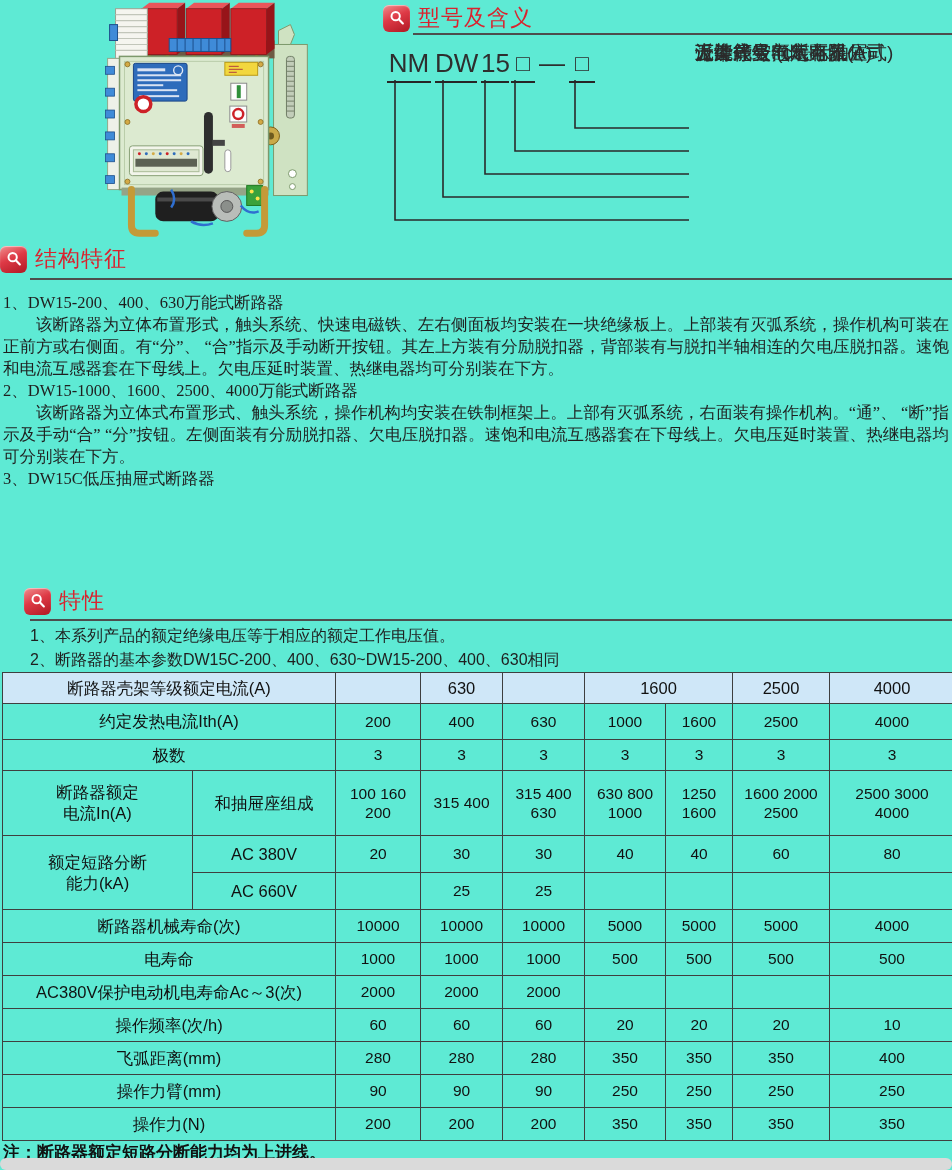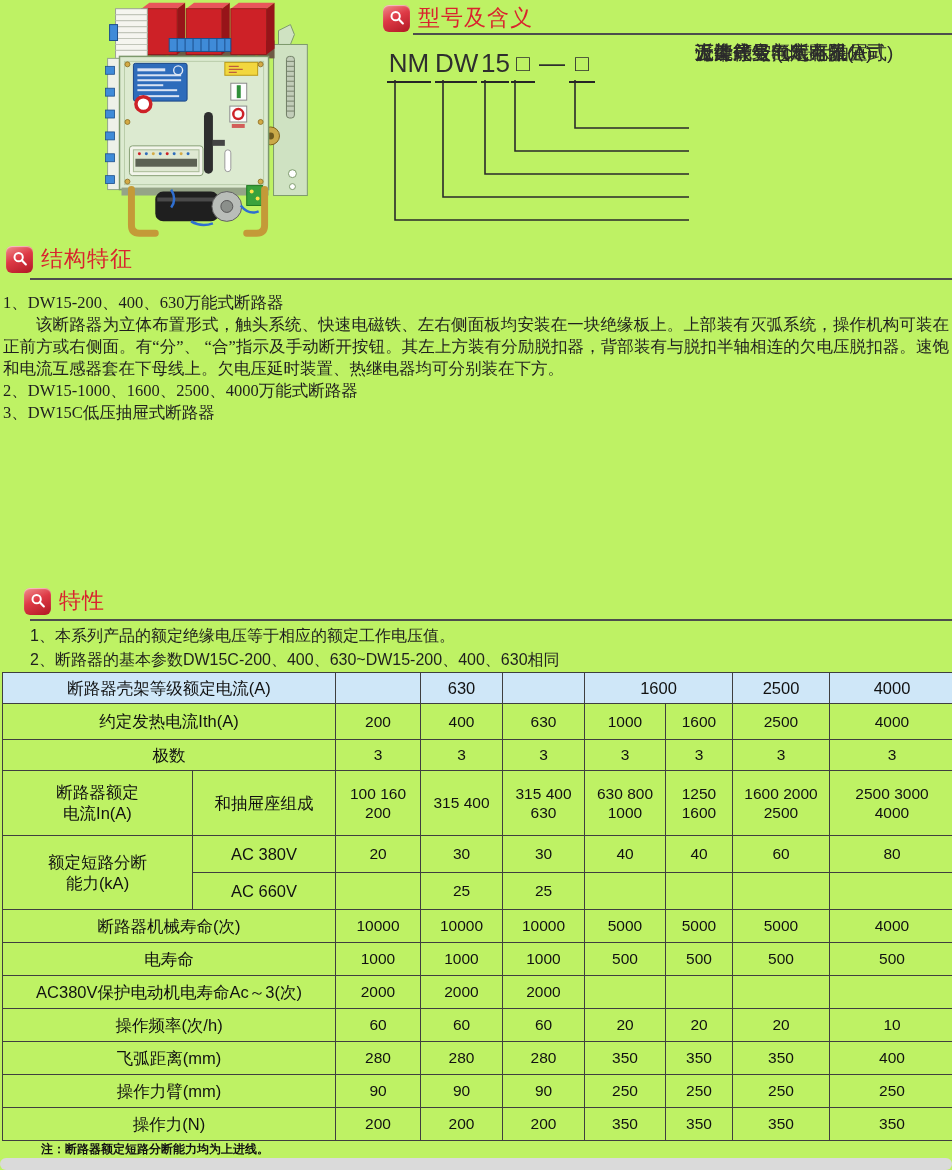--- a/index.html
+++ b/index.html
@@ -1,17 +1,17 @@
 <!DOCTYPE html>
 <html><head>
 <meta charset="utf-8">
 <style>
   html,body { margin:0; padding:0; background:#fff; }
   .page {
-    position:relative; width:952px; height:1170px; background:#bef264;
+    position:relative; width:952px; height:1170px; background:#5eead4;
     font-family:"Liberation Sans","DejaVu Sans",sans-serif; color:#222;
     overflow:hidden;
   }
   
   .sec-head { position:absolute; display:flex; align-items:center; gap:8px; }
   .sec-icon {
     width:27px; height:27px; border-radius:6px; flex:0 0 27px;
     background:linear-gradient(155deg,#f09090 0%,#de3a46 45%,#b01824 100%);
     display:flex; align-items:center; justify-content:center;
     box-shadow:inset 0 1px 1px rgba(255,255,255,.55);
@@ -64,21 +64,21 @@
   #spec-table td.lbl { font-size:16.5px; }
   #spec-table tr:first-child td { background:#cfe7f8; font-size:16.5px; }
   #spec-table tr:nth-child(1){ height:31px; }
   #spec-table tr:nth-child(2){ height:36px; }
   #spec-table tr:nth-child(3){ height:31px; }
   #spec-table tr:nth-child(4){ height:65px; }
   #spec-table tr:nth-child(5){ height:37px; }
   #spec-table tr:nth-child(6){ height:37px; }
   #spec-table tr:nth-child(n+7){ height:33px; }
 
-  .note { position:absolute; left:3px; top:1141px; font-size:12px; font-weight:700; color:#111;margin-left:38px; }
+  .note { position:absolute; left:3px; top:1141px; font-size:17px; font-weight:700; color:#111; }
   .footer-bar { position:absolute; left:0; right:0; bottom:0; height:12px;
     background:#dadada; border-radius:6px; }
 
   .product { position:absolute; left:42px; top:0; }
 </style>
 </head>
 <body>
 
 <div class="page">
 
@@ -216,35 +216,36 @@
     <span class="code-part">□</span>
     <span class="code-part">—</span>
     <span class="code-part">□</span>
     <span class="model-label">壳架等级额定电流(A)</span>
     <span class="model-label">派生代号,(c表示抽屉式)</span>
     <span class="model-label">设计序号</span>
     <span class="model-label">万能式空气断路器</span>
     <span class="model-label">上海能曼电气有限公司</span>
   </div>
 
-  <div class="sec-head" style="left:6px; top:244px;">
+  <div class="sec-head" style="left:0; top:244px;">
     <span class="sec-icon">
       <svg width="18" height="18" viewBox="0 0 20 20">
         <circle cx="8.5" cy="8" r="4.6" fill="none" stroke="#fff" stroke-width="2.2"></circle>
         <line x1="12" y1="11.5" x2="16.5" y2="16" stroke="#fff" stroke-width="2.4" stroke-linecap="round"></line>
       </svg>
     </span>
     <span class="sec-title">结构特征</span>
   </div>
   <div class="rule" style="left:30px; top:278px; width:922px;"></div>
 
   <div class="content">
     <p class="head">1、DW15-200、400、630万能式断路器</p>
     <p class="body">该断路器为立体布置形式，触头系统、快速电磁铁、左右侧面板均安装在一块绝缘板上。上部装有灭弧系统，操作机构可装在正前方或右侧面。有“分”、 “合”指示及手动断开按钮。其左上方装有分励脱扣器，背部装有与脱扣半轴相连的欠电压脱扣器。速饱和电流互感器套在下母线上。欠电压延时装置、热继电器均可分别装在下方。</p>
     <p class="head">2、DW15-1000、1600、2500、4000万能式断路器</p>
+    <p class="body">该断路器为立体式布置形式、触头系统，操作机构均安装在铁制框架上。上部有灭弧系统，右面装有操作机构。“通”、 “断”指示及手动“合” “分”按钮。左侧面装有分励脱扣器、欠电压脱扣器。速饱和电流互感器套在下母线上。欠电压延时装置、热继电器均可分别装在下方。</p>
     <p class="head">3、DW15C低压抽屉式断路器</p>
   </div>
 
   <div class="sec-head" style="left:2px; top:586px;padding-left:22px;">
     <span class="sec-icon">
       <svg width="18" height="18" viewBox="0 0 20 20">
         <circle cx="8.5" cy="8" r="4.6" fill="none" stroke="#fff" stroke-width="2.2"></circle>
         <line x1="12" y1="11.5" x2="16.5" y2="16" stroke="#fff" stroke-width="2.4" stroke-linecap="round"></line>
       </svg>
     </span>

